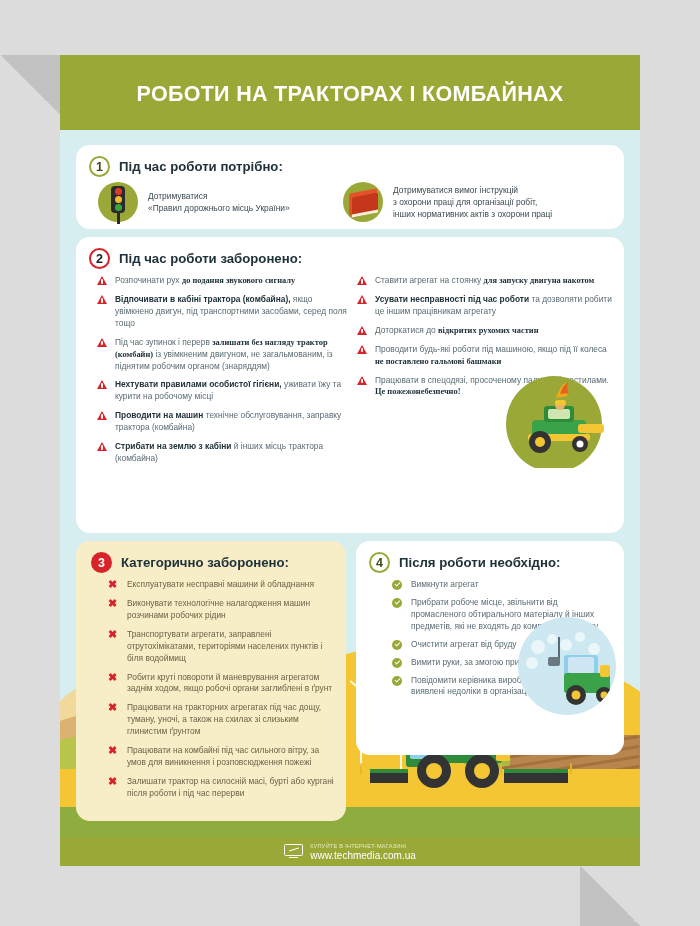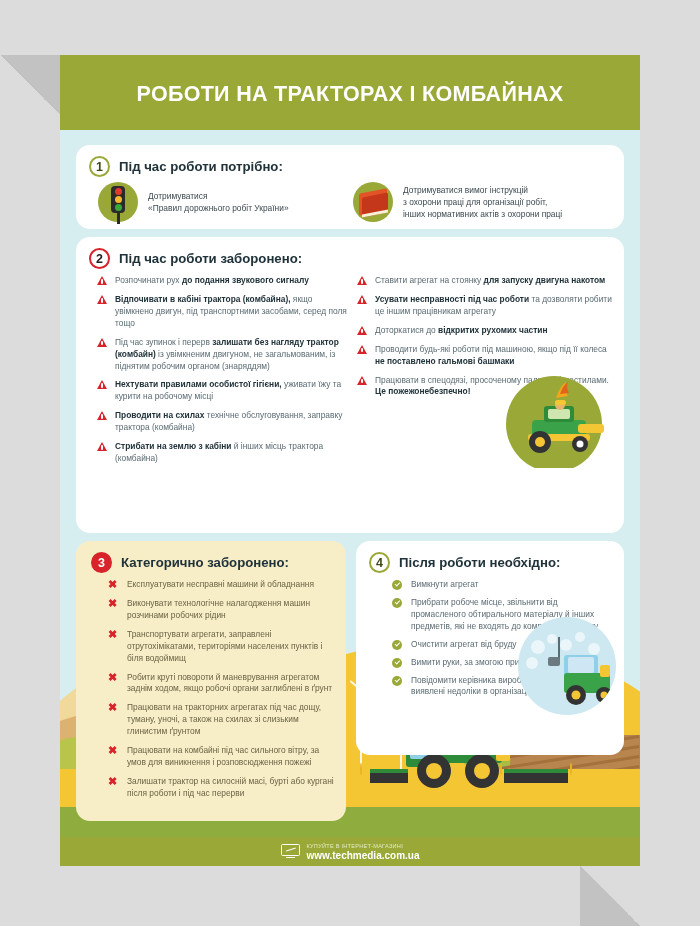--- a/index.html
+++ b/index.html
@@ -62,21 +62,21 @@
   }
   .badge.ring-olive { border: 2px solid #9aa838; color: #3d4a18; background: #fff; }
   .badge.ring-red   { border: 2px solid #d8232a; color: #222; background: #fff; }
   .badge.fill-red   { background: #d8232a; color: #fff; border: 2px solid #d8232a; }
   .card-title {
     font-size: 13.2px; font-weight: bold; color: #20323a;
   }
 
   
   #sec1 { left: 16px; top: 90px; width: 548px; height: 84px; }
-  .s1-items { display: flex; padding: 5px 0 0 22px; gap: 20px; }
+  .s1-items { display: flex; padding: 5px 0 0 22px; gap: 10px; }
   .s1-item { display: flex; align-items: center; gap: 10px; }
   .s1-item.a { width: 235px; }
   .s1-item.b { width: 270px; }
   .circ {
     width: 40px; height: 40px; border-radius: 50%;
     background: #9aa838; flex: 0 0 auto; position: relative;
   }
   .s1-text { font-size: 8.4px; color: #3c4a50; line-height: 1.45; }
 
   
@@ -111,21 +111,21 @@
   #sec2 { left: 16px; top: 182px; width: 548px; height: 296px; }
   .s2-cols { display: flex; padding: 6px 0 0 0; }
   .s2-col-l { width: 272px; padding-left: 20px; }
   .s2-col-r { width: 268px; padding-left: 8px; position: relative; }
 
   ul.bl { list-style: none; }
   ul.bl li {
     position: relative; padding-left: 19px; margin-bottom: 7px;
     font-size: 8.4px; line-height: 1.42; color: #5a6b72;
   }
-  ul.bl li b { color: #20323a; font-weight: bold; }
+  ul.bl li b { color: #20323a; font-weight: bold; font-family: Liberation Serif, serif; }
   ul.bl li .lead { color: #20323a; font-weight: bold; }
 
   
   .tri {
     position: absolute; left: 1px; top: 1px;
     width: 0; height: 0;
     border-left: 5.5px solid transparent;
     border-right: 5.5px solid transparent;
     border-bottom: 9.5px solid #d8232a;
   }
@@ -243,21 +243,21 @@
     border: 1.4px solid #ffffff; border-radius: 1.5px;
   }
   .mon-ln {
     position: absolute; left: 4px; top: 4.5px; width: 10px; height: 1.4px;
     background: #ffffff; transform: rotate(-18deg);
   }
   .mon-base {
     position: absolute; left: 5px; top: 13px; width: 9px; height: 1.4px; background: #fff;
   }
   .f-r1 { font-size: 5.6px; color: #e4ebc2; letter-spacing: .25px; }
-  .f-r2 { font-size: 10px; color: #ffffff; font-weight: bold; margin-top: 1px; }
+  .f-r2 { font-size: 10px; color: #ffffff; font-weight: normal; margin-top: 1px; }
 </style>
 </head>
 <body>
 
 <div id="root">
 
   <div class="shadow-tl"></div>
   <div class="shadow-br"></div>
 
   <div class="poster">
@@ -353,21 +353,21 @@
           <div class="circ">
             <div class="tl-pole"></div>
             <div class="tl-body">
               <div class="tl-lamp tl-r"></div>
               <div class="tl-lamp tl-y"></div>
               <div class="tl-lamp tl-g"></div>
             </div>
           </div>
           <div class="s1-text">
             <div>Дотримуватися</div>
-            <div>«Правил дорожнього робіт України»</div>
+            <div>«Правил дорожнього місць України»</div>
           </div>
         </div>
         <div class="s1-item b">
           <div class="circ">
             <div class="bk-1"></div>
               <div class="bk-2"></div>
               <div class="bk-edge"></div>
           </div>
           <div class="s1-text">
             <div>Дотримуватися вимог інструкцій</div>
@@ -383,21 +383,21 @@
         <div class="badge ring-red">2</div>
         <div class="card-title">Під час роботи заборонено:</div>
       </div>
       <div class="s2-cols">
         <div class="s2-col-l">
           <ul class="bl">
               <li><span class="tri"></span>Розпочинати рух <b>до подання звукового сигналу</b></li>
               <li><span class="tri"></span><span class="lead">Відпочивати в кабіні трактора (комбайна),</span> якщо увімкнено двигун, під транспортними засобами, серед поля тощо</li>
               <li><span class="tri"></span>Під час зупинок і перерв <b>залишати без нагляду трактор (комбайн)</b> із увімкненим двигуном, не загальмованим, із піднятим робочим органом (знаряддям)</li>
               <li><span class="tri"></span><span class="lead">Нехтувати правилами особистої гігієни,</span> уживати їжу та курити на робочому місці</li>
-              <li><span class="tri"></span><span class="lead">Проводити на схилах</span> технічне обслуговування, заправку трактора (комбайна)</li>
+              <li><span class="tri"></span><span class="lead">Проводити на машин</span> технічне обслуговування, заправку трактора (комбайна)</li>
               <li><span class="tri"></span><span class="lead">Стрибати на землю з кабіни</span> й інших місць трактора (комбайна)</li>
             </ul>
         </div>
         <div class="s2-col-r">
           <ul class="bl">
               <li><span class="tri"></span>Ставити агрегат на стоянку <b>для запуску двигуна накотом</b></li>
               <li><span class="tri"></span><span class="lead">Усувати несправності під час роботи</span> та дозволяти робити це іншим працівникам агрегату</li>
               <li><span class="tri"></span>Доторкатися до <b>відкритих рухомих частин</b></li>
               <li><span class="tri"></span>Проводити будь-які роботи під машиною, якщо під її колеса <b>не поставлено гальмові башмаки</b></li>
               <li><span class="tri"></span>Працювати в спецодязі, просоченому паливом і мастилами. <b>Це пожежонебезпечно!</b></li>

